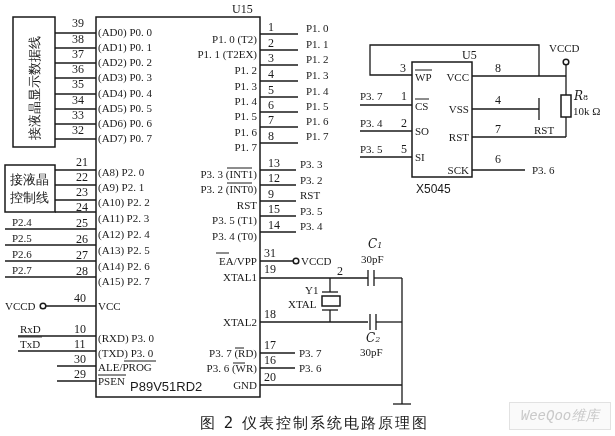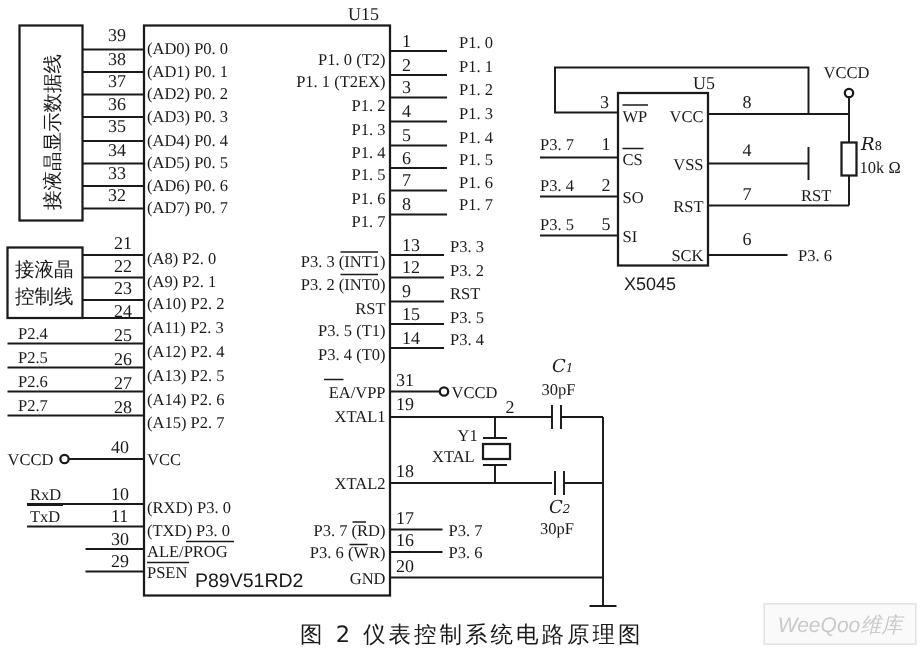--- a/index.html
+++ b/index.html
@@ -8,21 +8,21 @@
   .serif { font-family:"DejaVu Serif","Liberation Serif",serif; }
   .sans { font-family:"Liberation Sans","DejaVu Sans",sans-serif; }
   text { fill:#1a1a1a; }
   .w { stroke:#1a1a1a; stroke-width:1.3; fill:none; }
   .box { stroke:#1a1a1a; stroke-width:1.5; fill:#fff; }
   .lbl { font-size:11px; font-family:"Liberation Serif","DejaVu Serif",serif; }
   .num { font-size:12px; font-family:"Liberation Serif","DejaVu Serif",serif; }
   .cjk { font-size:13px; font-family:"DejaVu Sans",sans-serif; }
   .cap { font-size:15px; font-family:"DejaVu Sans",sans-serif; letter-spacing:2px; }
   .wm { position:absolute; left:509px; top:402px; width:100px; height:26px; border:1px solid #e2e2e2; background:#fafafa;
-        font-family:Liberation Sans, sans-serif; font-size:14px; color:#c9c9c9; font-style:italic; line-height:26px; text-align:center; }
+        font-family:Liberation Mono, monospace; font-size:14px; color:#c9c9c9; font-style:italic; line-height:26px; text-align:center; }
 </style>
 </head>
 <body>
 
 <svg width="615" height="436" viewBox="0 0 615 436">
 
   <rect class="box" x="96" y="17" width="164" height="380"></rect>
   <text class="num" x="232" y="13">U15</text>
   <text class="sans" style="font-size:13px" x="130" y="391">P89V51RD2</text>
 

